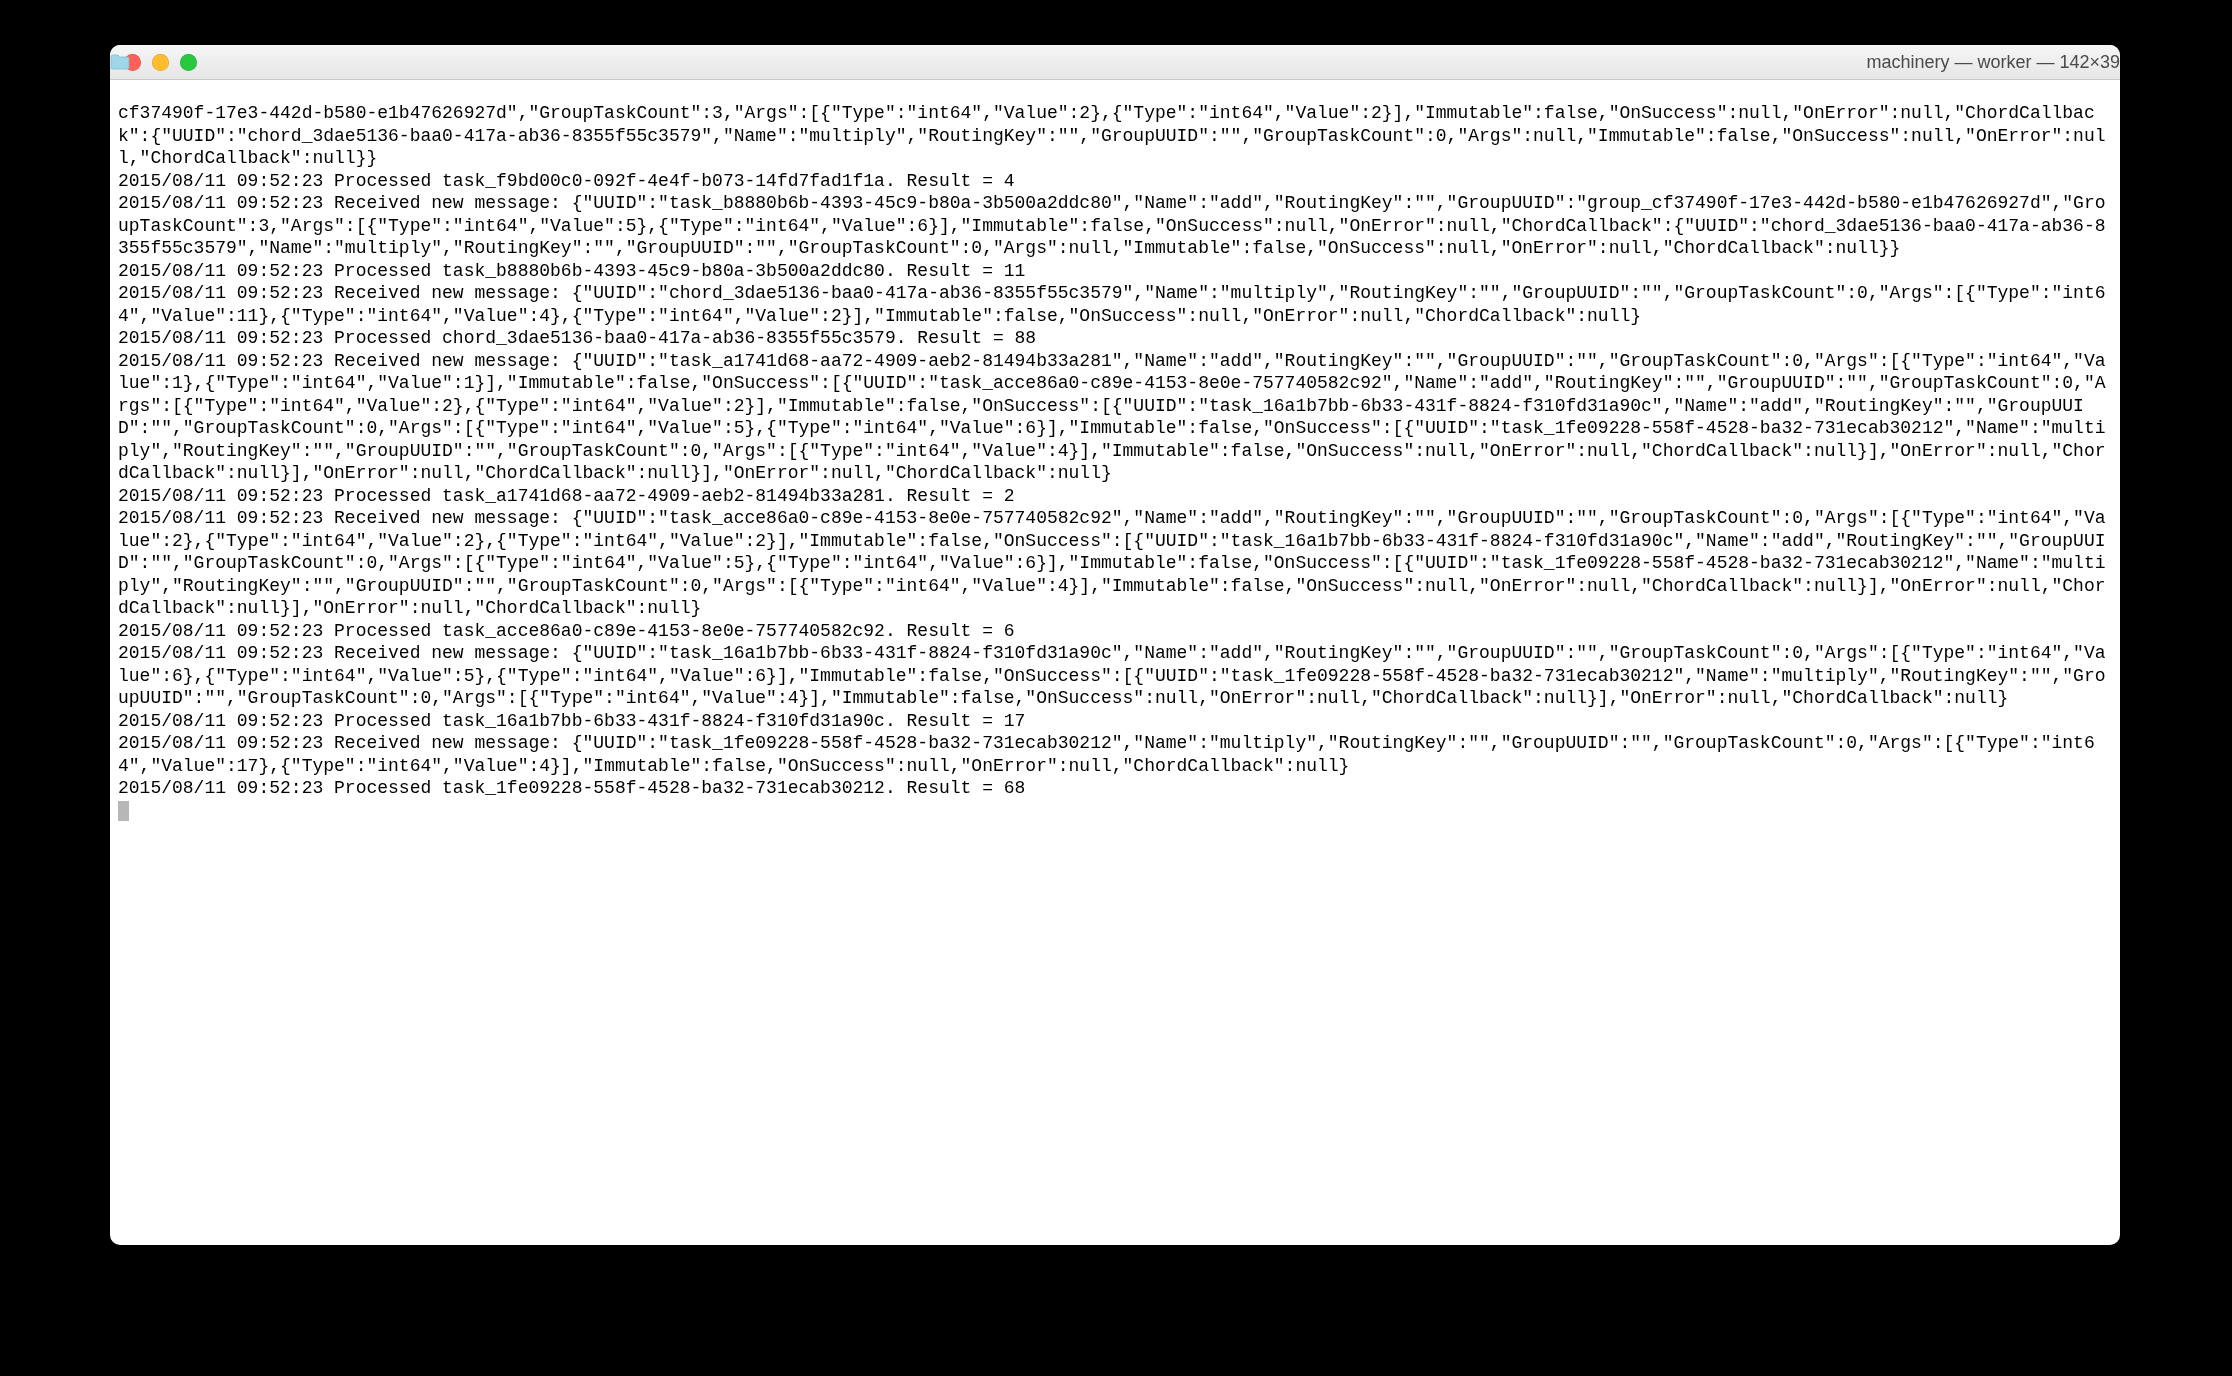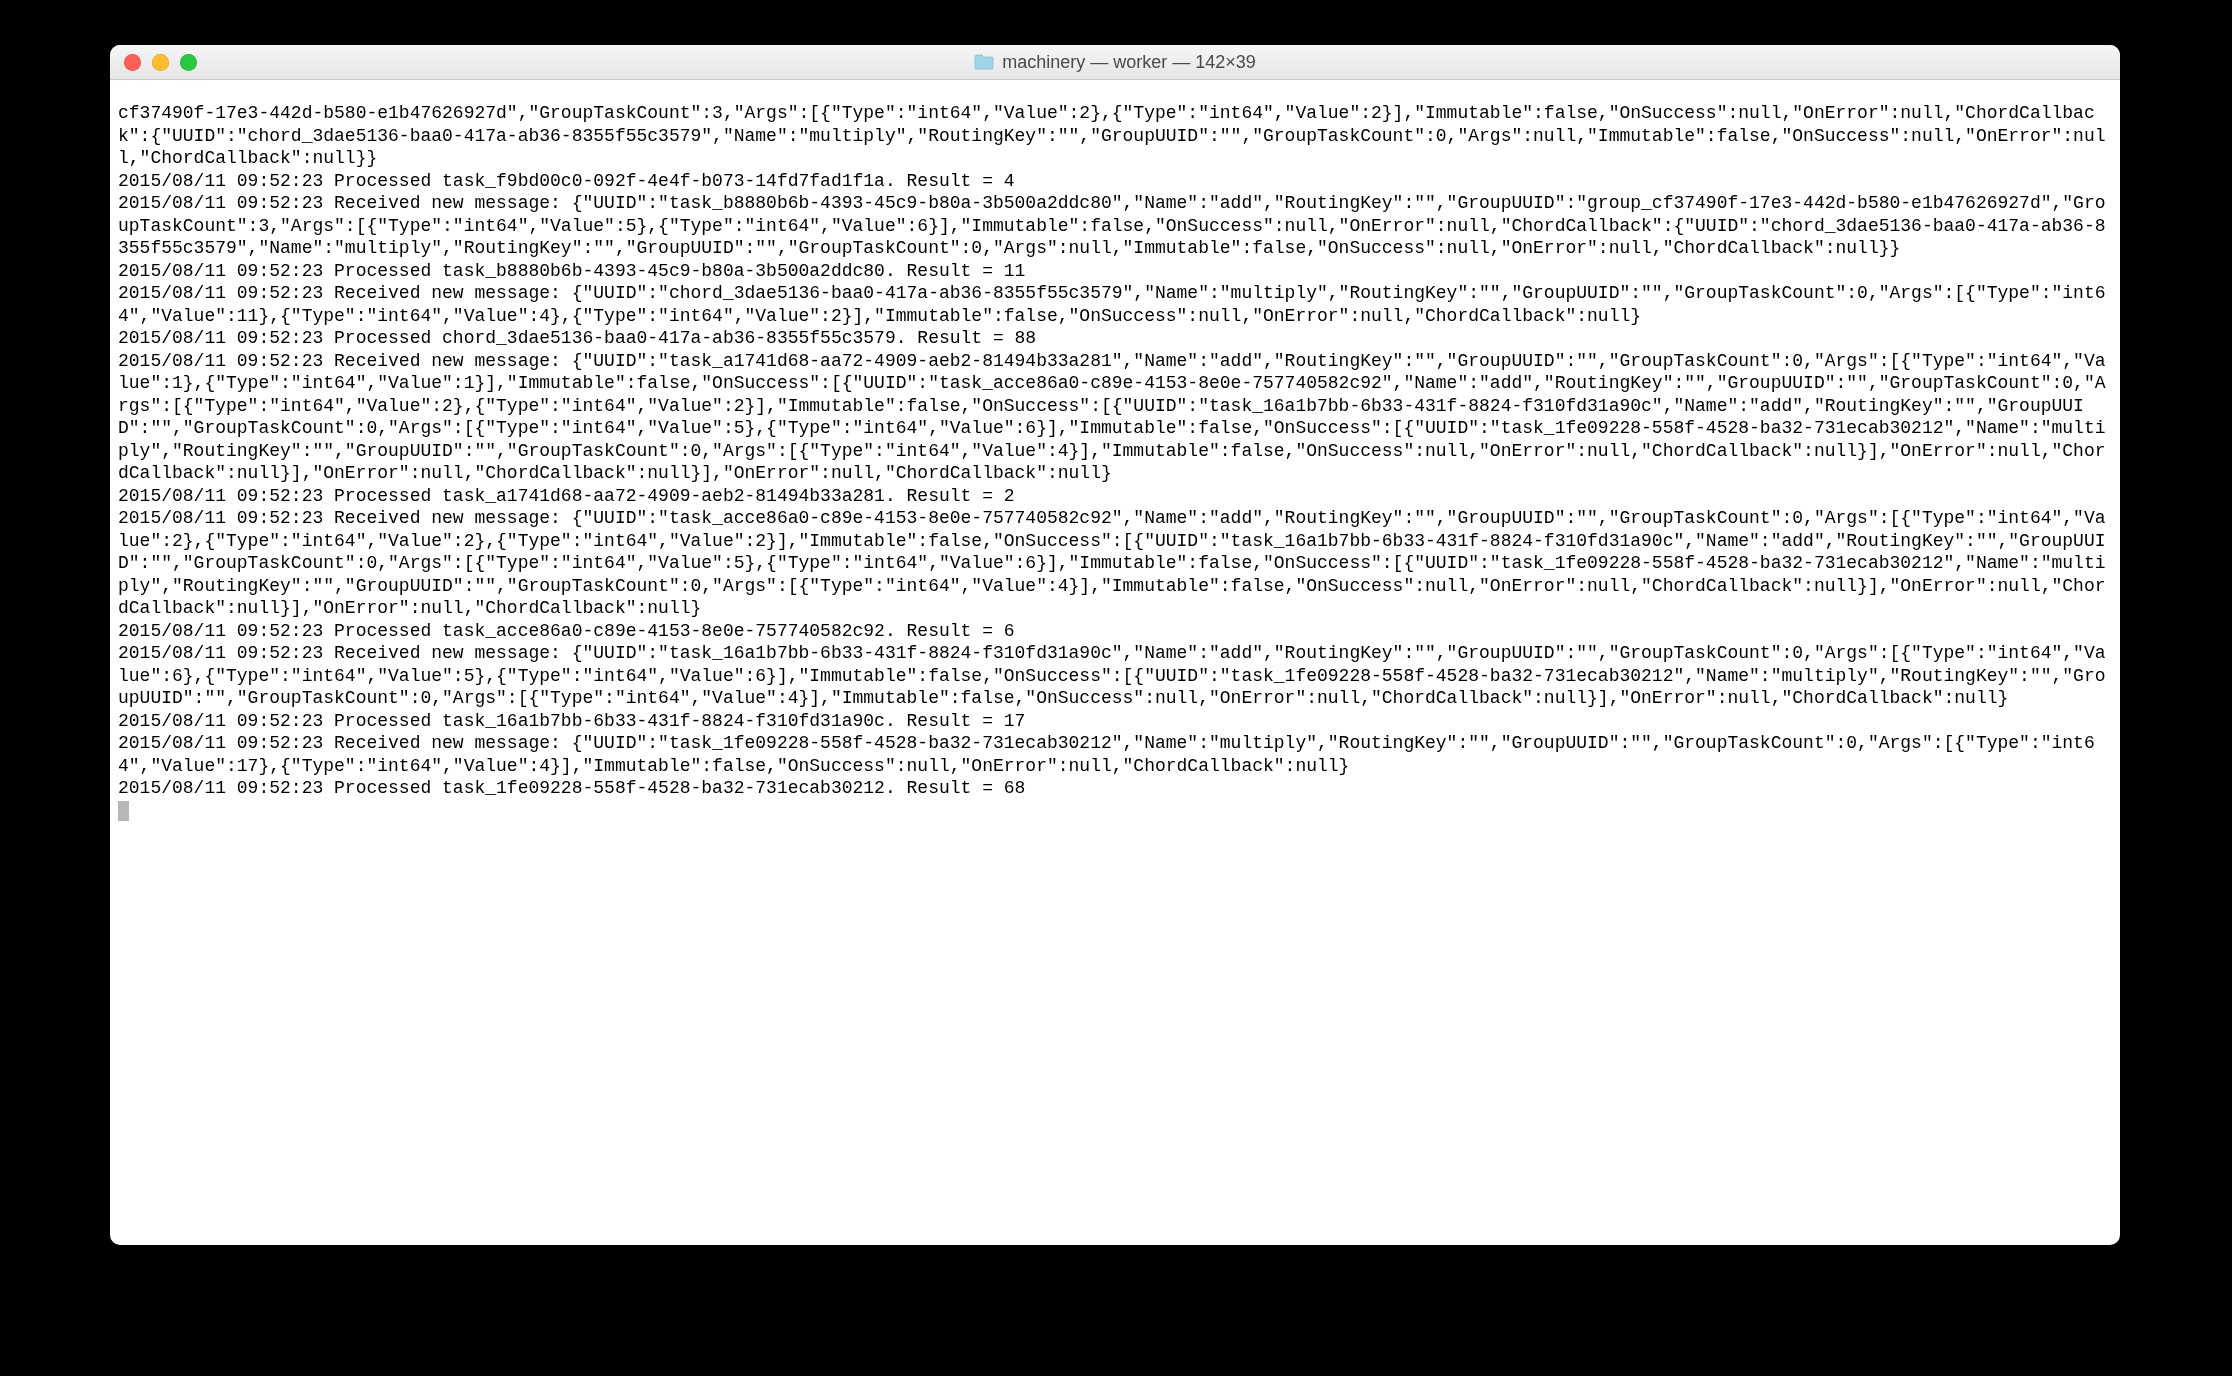--- a/index.html
+++ b/index.html
@@ -50,21 +50,21 @@
   .title-wrap {
     position: absolute;
     left: 0; right: 0;
     text-align: center;
     font-size: 18px;
     color: #4a4a4a;
     pointer-events: none;
     display: flex;
     gap: 8px;
     align-items: center;
-    justify-content: center;
+    justify-content: space-between;
   }
   .folder-icon {
     display: inline-flex;
     width: 20px;
     height: 16px;
   }
   .terminal-body {
     flex: 1;
     background: #fff;
     color: #000;

